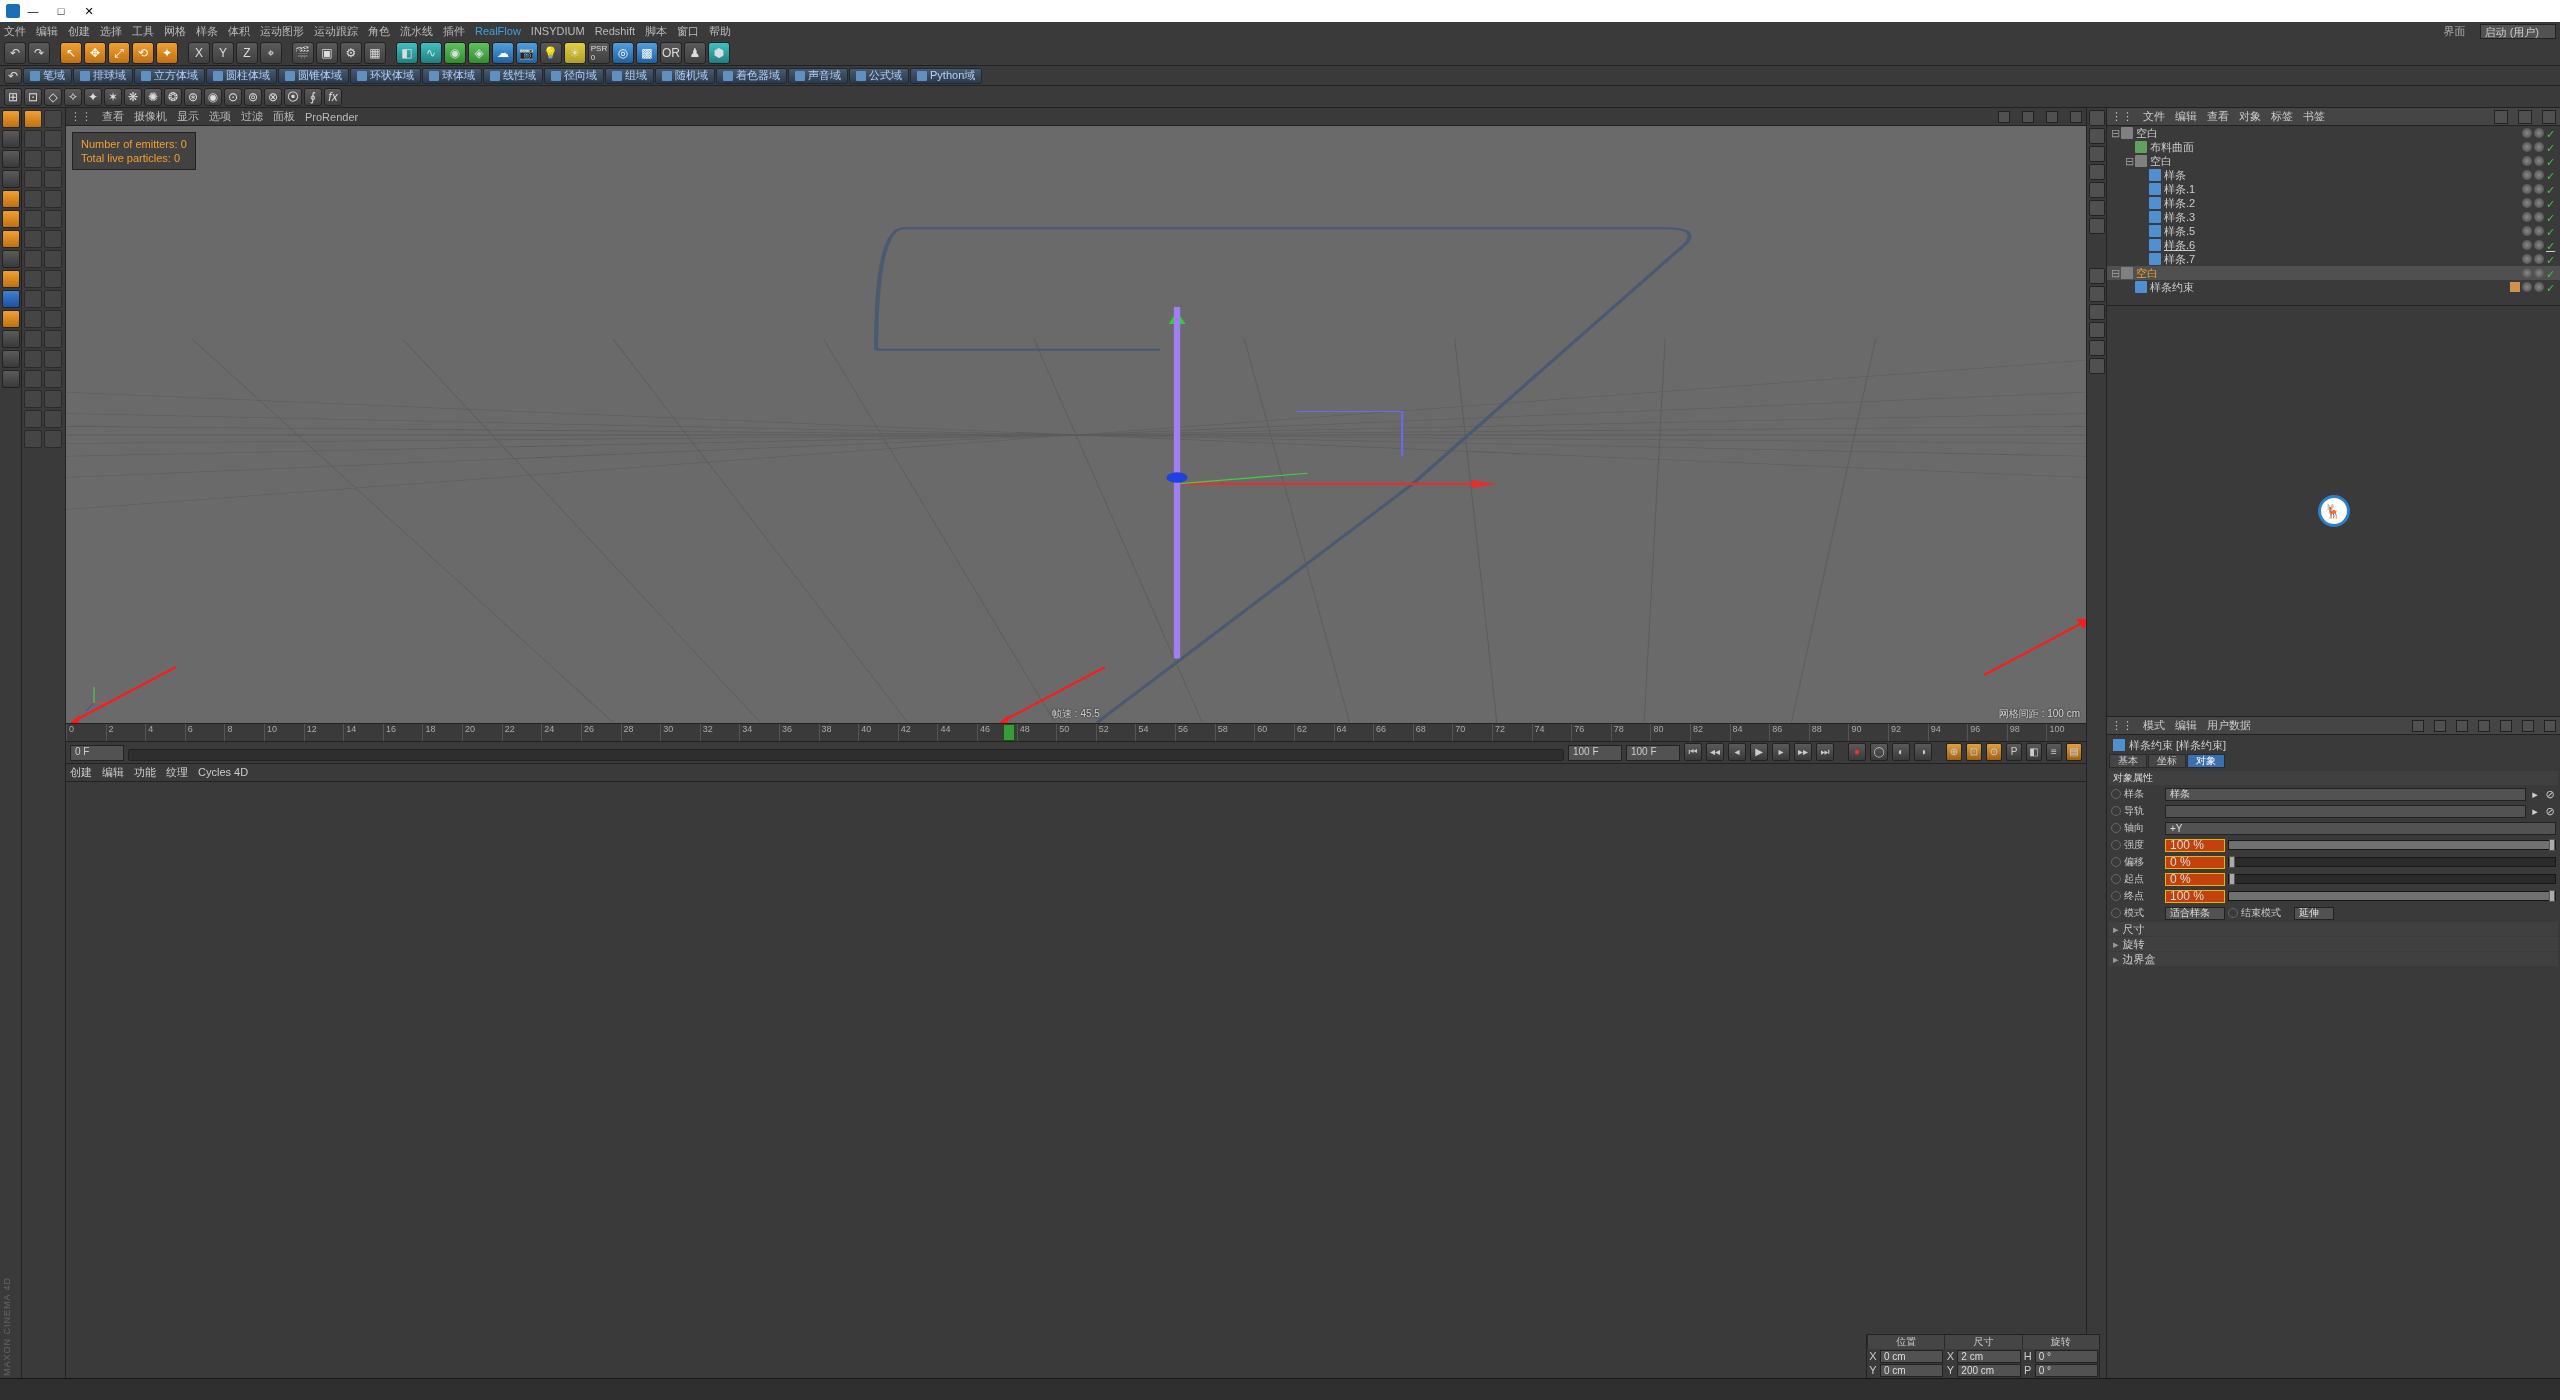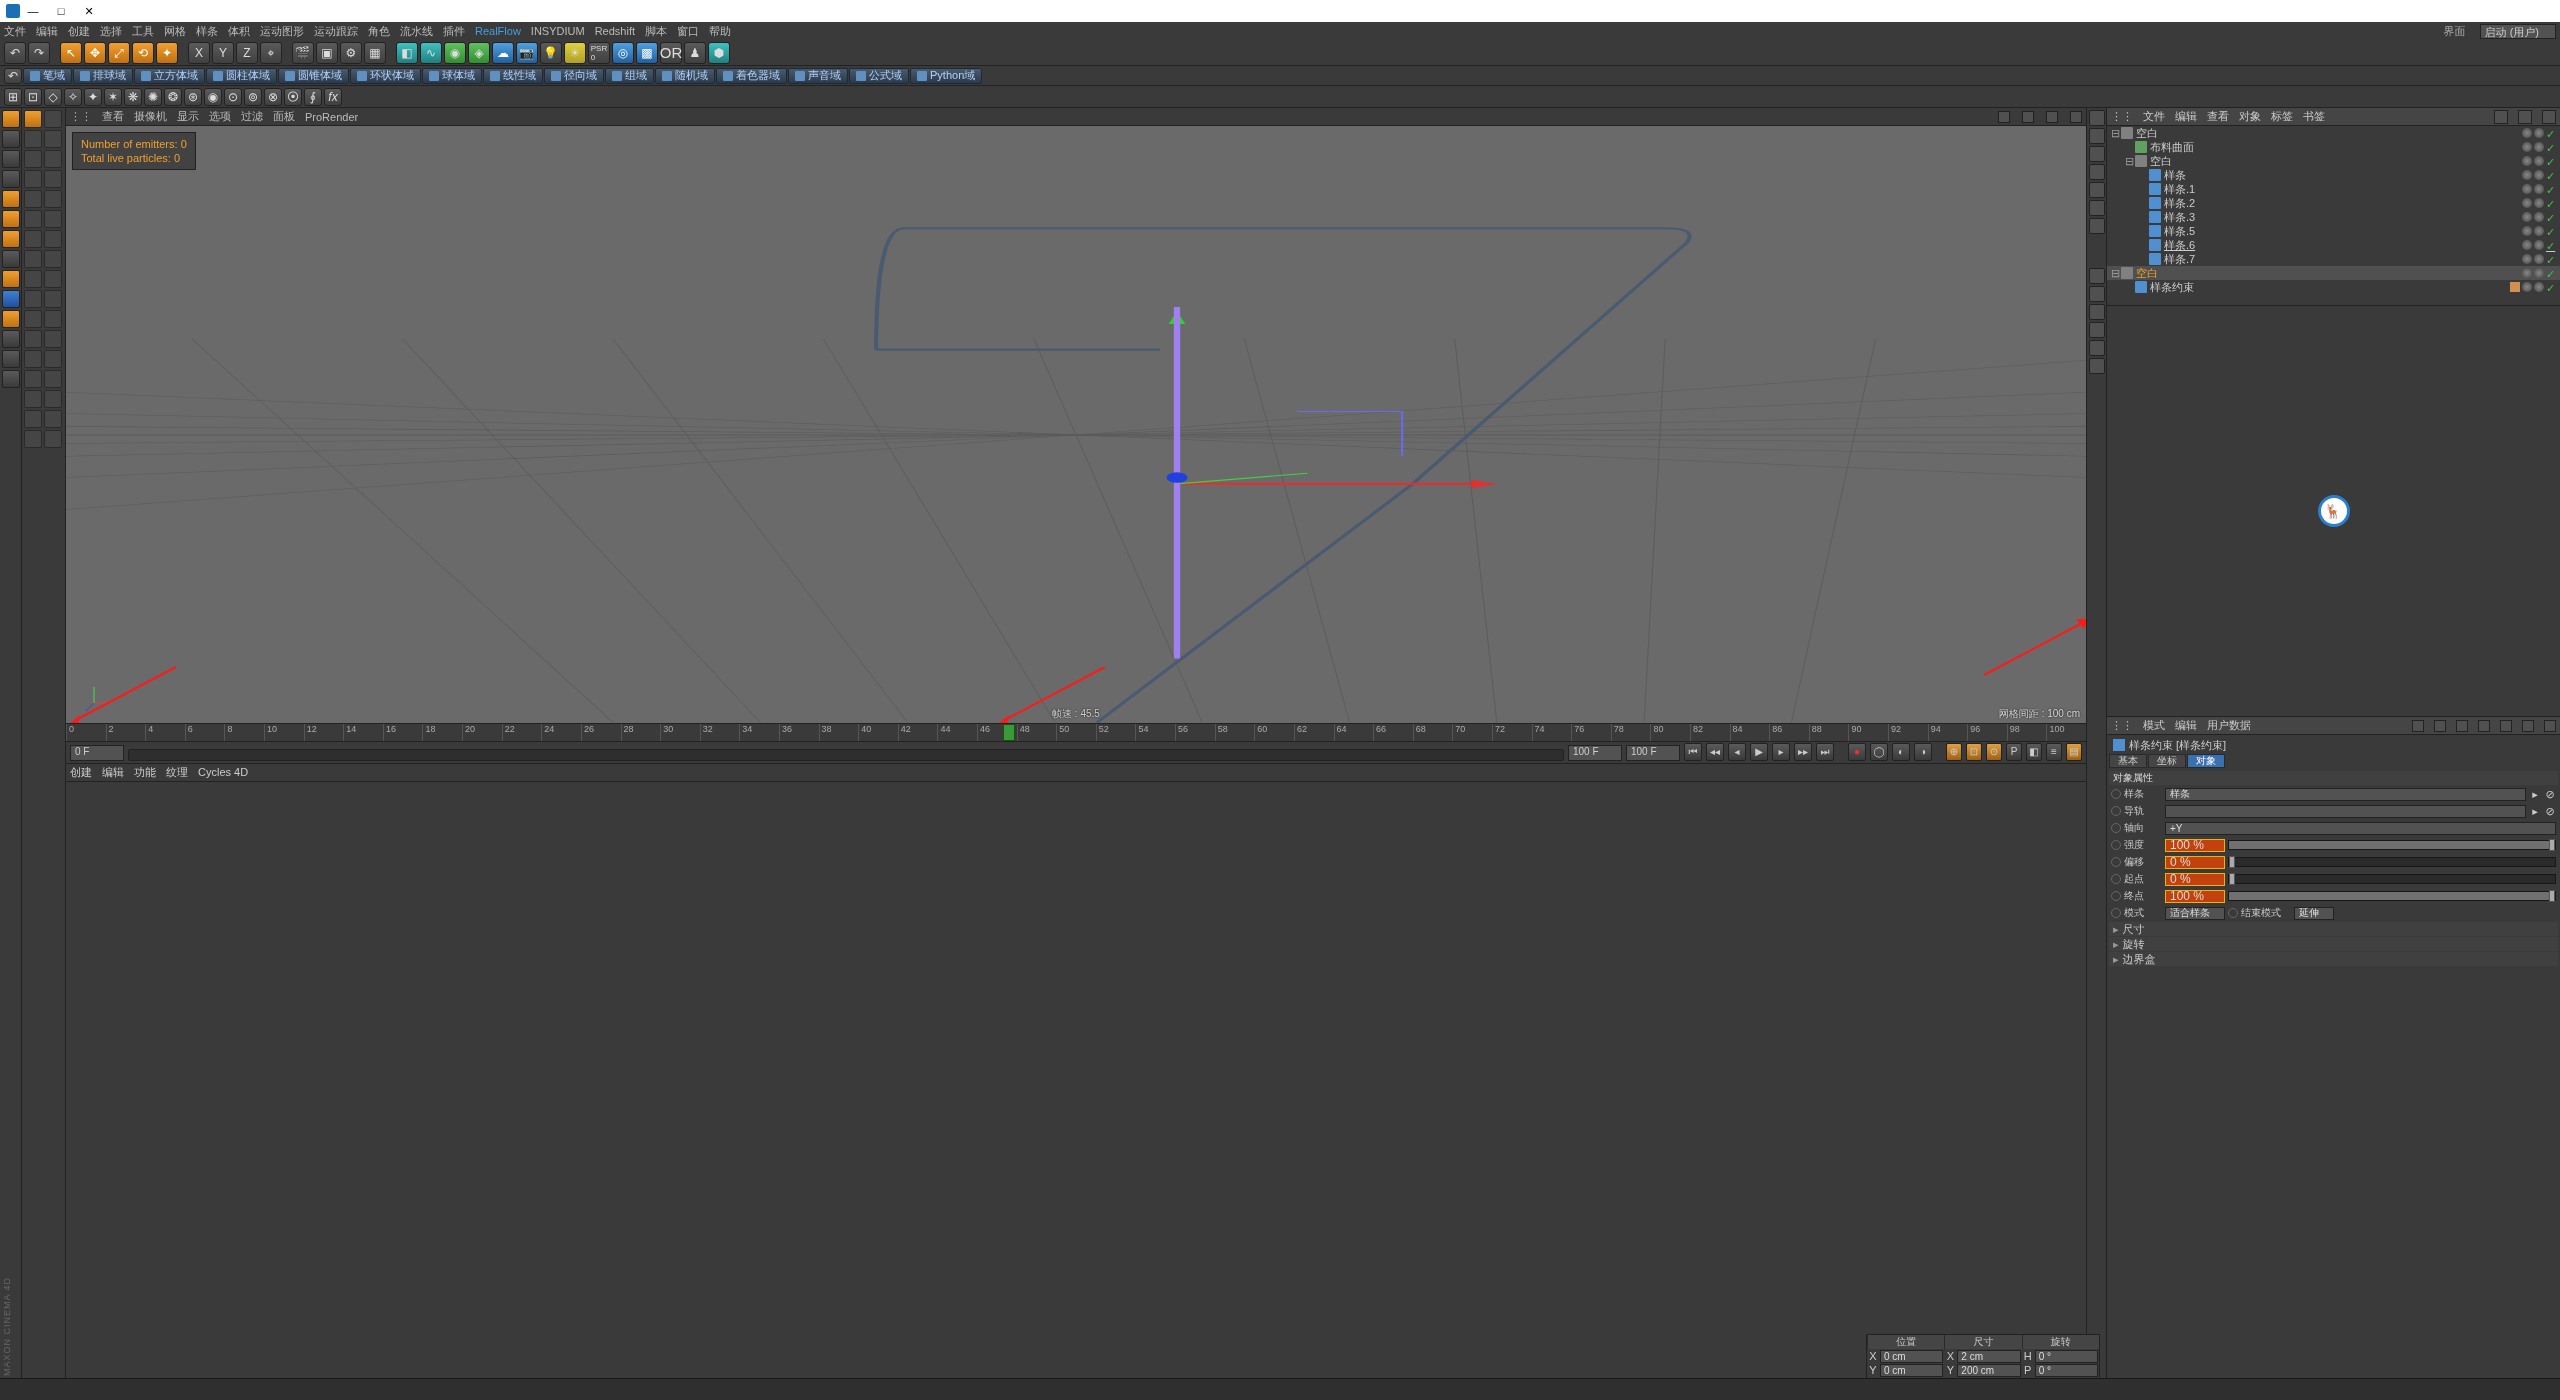--- a/index.html
+++ b/index.html
@@ -202,21 +202,21 @@
   <div class="tbtn teal">∿</div>
   <div class="tbtn green">◉</div>
   <div class="tbtn green">◈</div>
   <div class="tbtn blue">☁</div>
   <div class="tbtn blue">📷</div>
   <div class="tbtn">💡</div>
   <div class="tbtn yellow">☀</div>
   <div class="tbtn" style="font-size:8px">PSR<br>0</div>
   <div class="tbtn blue">◎</div>
   <div class="tbtn blue">▩</div>
-  <div class="tbtn" style="font-size:15px">OR</div>
+  <div class="tbtn" style="font-size:12px">OR</div>
   <div class="tbtn">♟</div>
   <div class="tbtn teal">⬢</div>
 </div>
 
 <div class="secondbar" id="fieldsbar">
     <div class="tbtn" style="width: 18px; height: 16px;">↶</div>
     <div class="sbtn">
       <div class="ic"></div>
       <span>笔域</span>
     </div>

